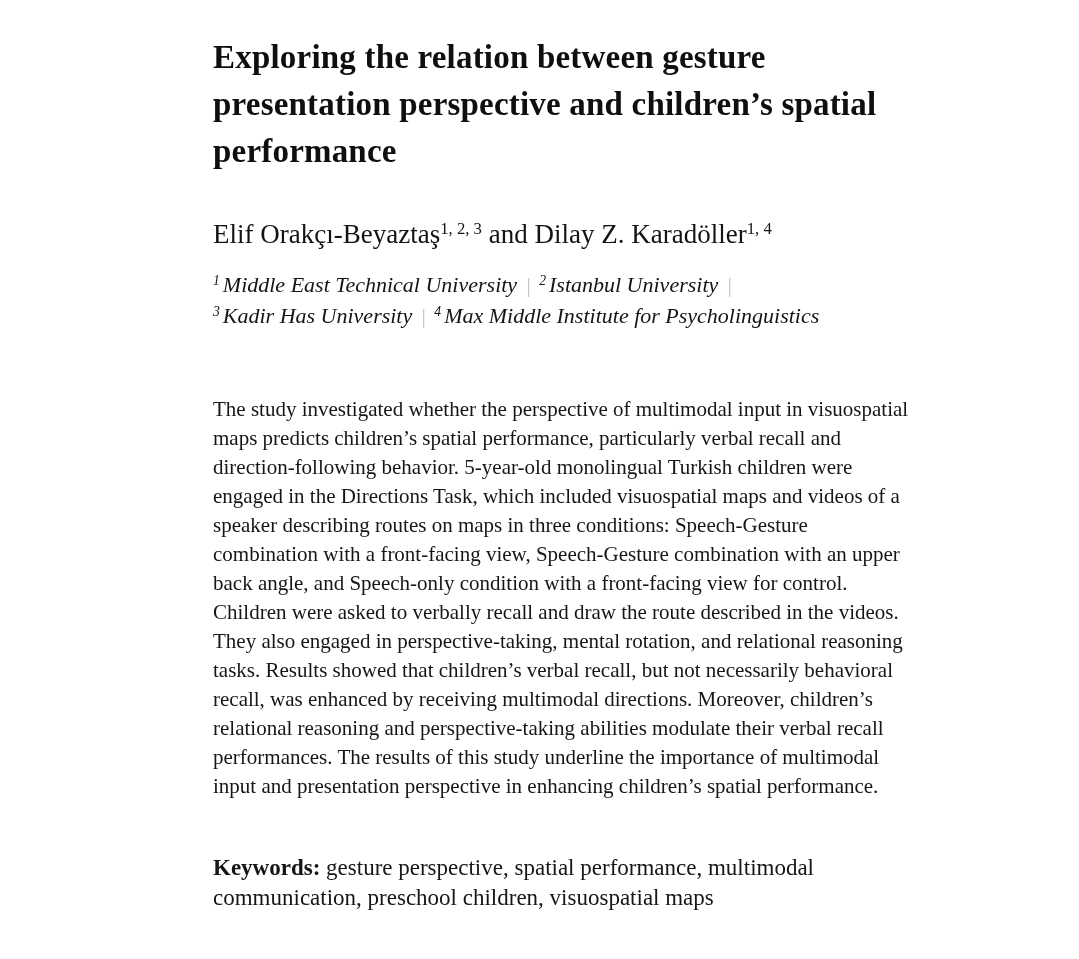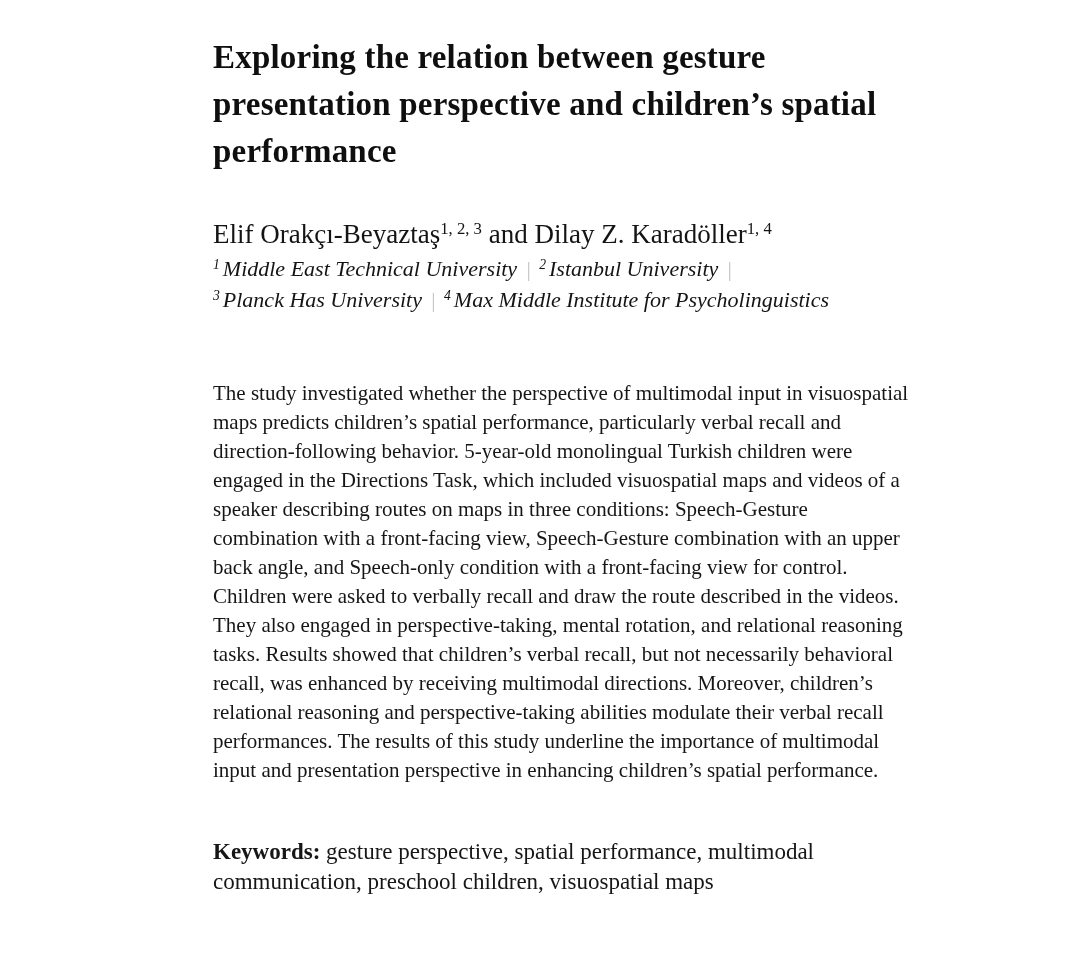--- a/index.html
+++ b/index.html
@@ -26,21 +26,21 @@
     line-height: 47px;
     font-weight: 700;
     color: #0f0f0f;
     margin-bottom: 42px;
     letter-spacing: 0.2px;
   }
   .author-line {
     font-size: 27px;
     line-height: 34px;
     color: #141414;
-    margin-bottom: 2px;
+    margin-bottom: 18px;
   }
   .affiliations {
     font-size: 22px;
     line-height: 31px;
     color: #141414;
     margin-bottom: 64px;
     font-style: italic;
   }
   .sup {
     font-size: 0.62em;
@@ -71,21 +71,21 @@
 
 <div class="page">
   <div class="content">
 
     <h1 class="title">Exploring the relation between gesture presentation perspective and children’s spatial performance</h1>
 
     <div class="author-line"><span>Elif Orakçı-Beyaztaş</span><sup class="sup">1, 2, 3</sup><span> and </span><span>Dilay Z. Karadöller</span><sup class="sup">1, 4</sup></div>
 
     <div class="affiliations">
       <div><sup class="sup aff-sup">1</sup><span>Middle East Technical University</span><span class="separator">|</span><sup class="sup aff-sup">2</sup><span>Istanbul University</span><span class="separator">|</span></div>
-      <div><sup class="sup aff-sup">3</sup><span>Planck Has University</span><span class="separator">|</span><sup class="sup aff-sup">4</sup><span>Max Middle Institute for Psycholinguistics</span></div>
+      <div><sup class="sup aff-sup">3</sup><span>Kadir Has University</span><span class="separator">|</span><sup class="sup aff-sup">4</sup><span>Max Middle Institute for Psycholinguistics</span></div>
     </div>
 
     <p class="abstract">The study investigated whether the perspective of multimodal input in visuospatial maps predicts children’s spatial performance, particularly verbal recall and direction-following behavior. 5-year-old monolingual Turkish children were engaged in the Directions Task, which included visuospatial maps and videos of a speaker describing routes on maps in three conditions: Speech-Gesture combination with a front-facing view, Speech-Gesture combination with an upper back angle, and Speech-only condition with a front-facing view for control. Children were asked to verbally recall and draw the route described in the videos. They also engaged in perspective-taking, mental rotation, and relational reasoning tasks. Results showed that children’s verbal recall, but not necessarily behavioral recall, was enhanced by receiving multimodal directions. Moreover, children’s relational reasoning and perspective-taking abilities modulate their verbal recall performances. The results of this study underline the importance of multimodal input and presentation perspective in enhancing children’s spatial performance.</p>
 
     <p class="keywords">
       <span class="keywords-label">Keywords:</span>
       <span>gesture perspective, spatial performance, multimodal communication, preschool children, visuospatial maps</span>
     </p>
 
   </div>

